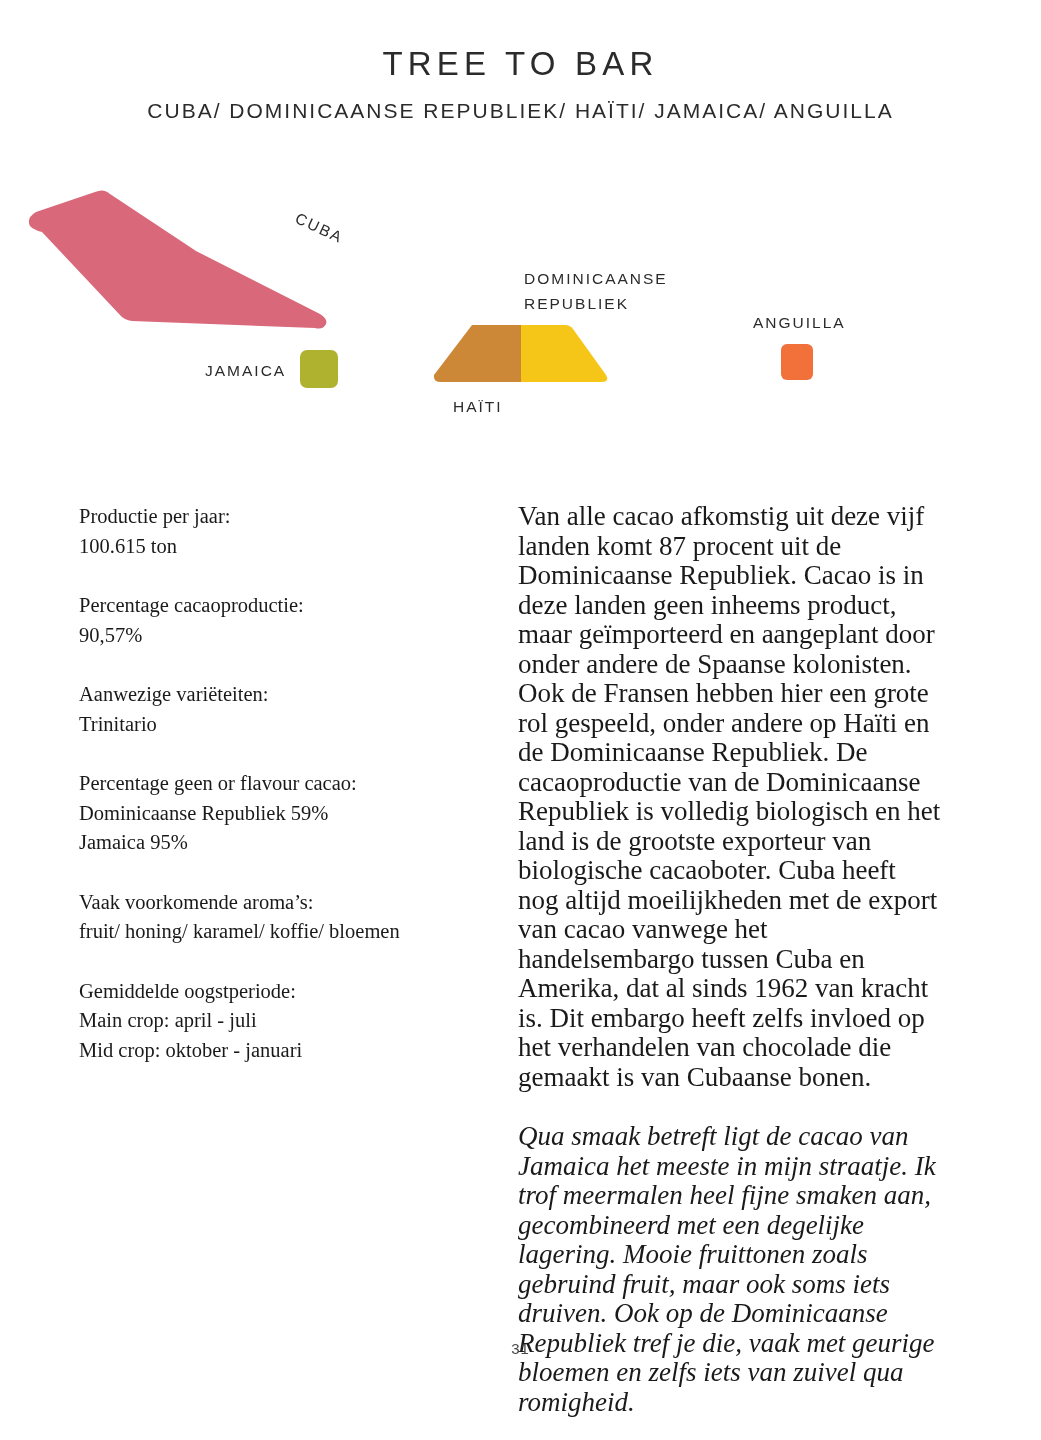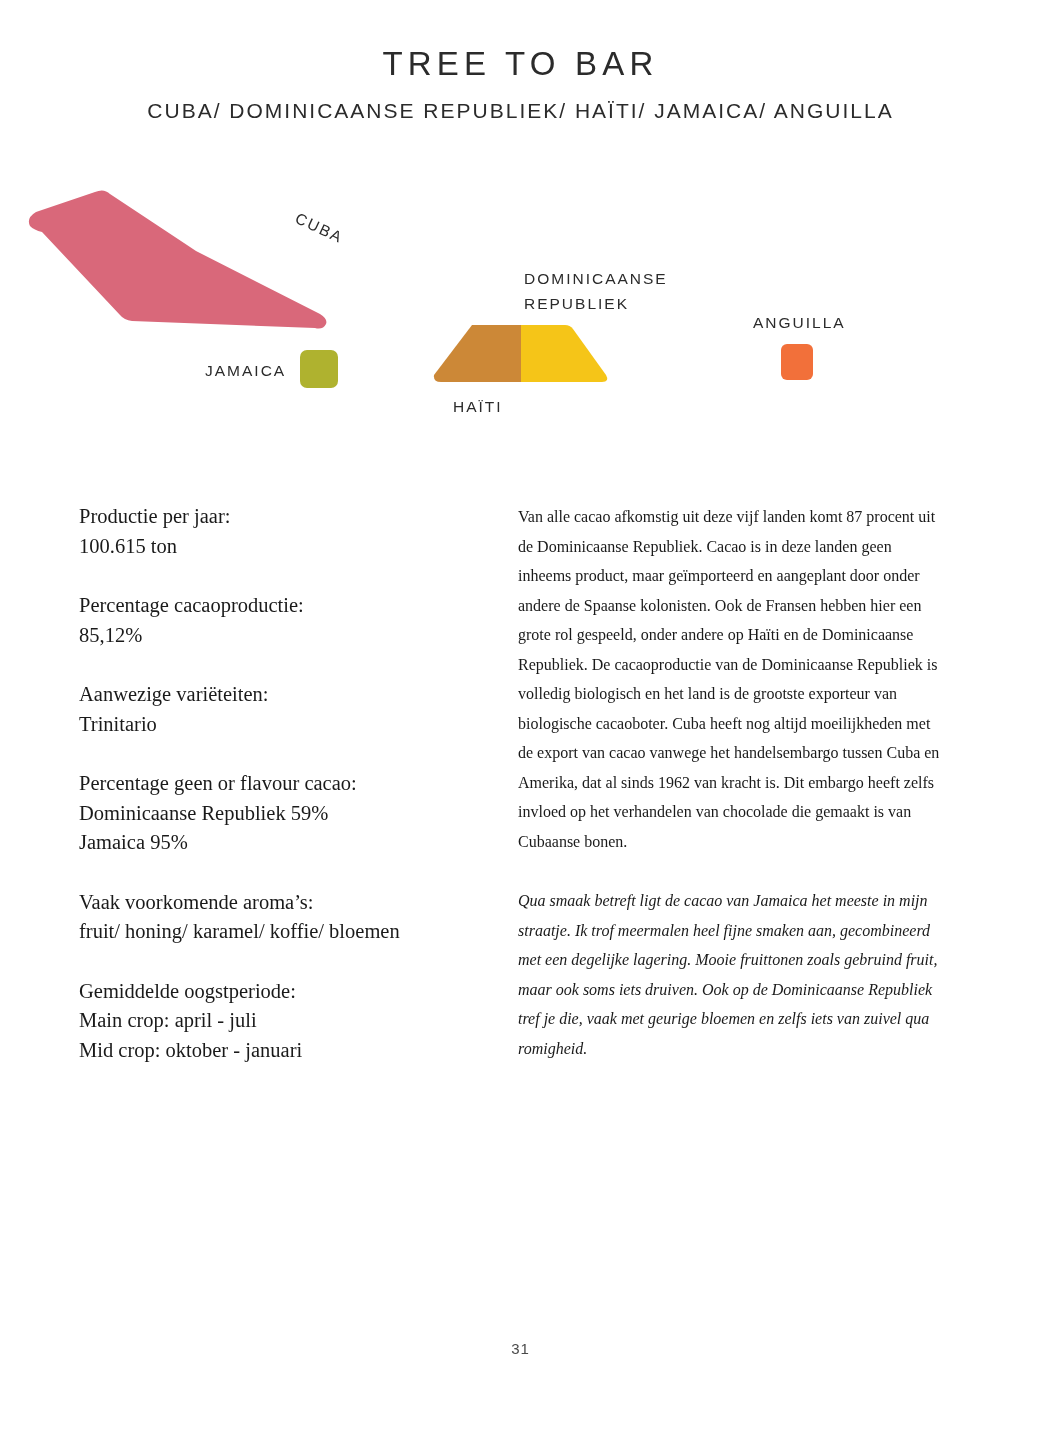--- a/index.html
+++ b/index.html
@@ -92,21 +92,21 @@
     font-family: "Liberation Serif", "DejaVu Serif", serif;
     font-size: 20.5px;
     line-height: 29.5px;
     color: #1a1a1a;
     margin: 0;
     white-space: nowrap;
   }
 
   .body-para {
     font-family: "Liberation Serif", "DejaVu Serif", serif;
-    font-size: 16px;
+    font-size: 27px;
     line-height: 29.5px;
     color: #1a1a1a;
     margin: 0 0 30px 0;
     text-align: left;
   }
   .body-para:last-child { margin-bottom: 0; font-style: italic; }
 
   
   .page-number {
     position: absolute;
@@ -163,21 +163,21 @@
 
     <div class="col col-left">
 
       <div class="spec-block">
         <p class="spec-line">Productie per jaar:</p>
         <p class="spec-line">100.615 ton</p>
       </div>
 
       <div class="spec-block">
         <p class="spec-line">Percentage cacaoproductie:</p>
-        <p class="spec-line">85,12%</p>
+        <p class="spec-line">90,57%</p>
       </div>
 
       <div class="spec-block">
         <p class="spec-line">Aanwezige variëteiten:</p>
         <p class="spec-line">Trinitario</p>
       </div>
 
       <div class="spec-block">
         <p class="spec-line">Percentage geen or flavour cacao:</p>
         <p class="spec-line">Dominicaanse Republiek 59%</p>

